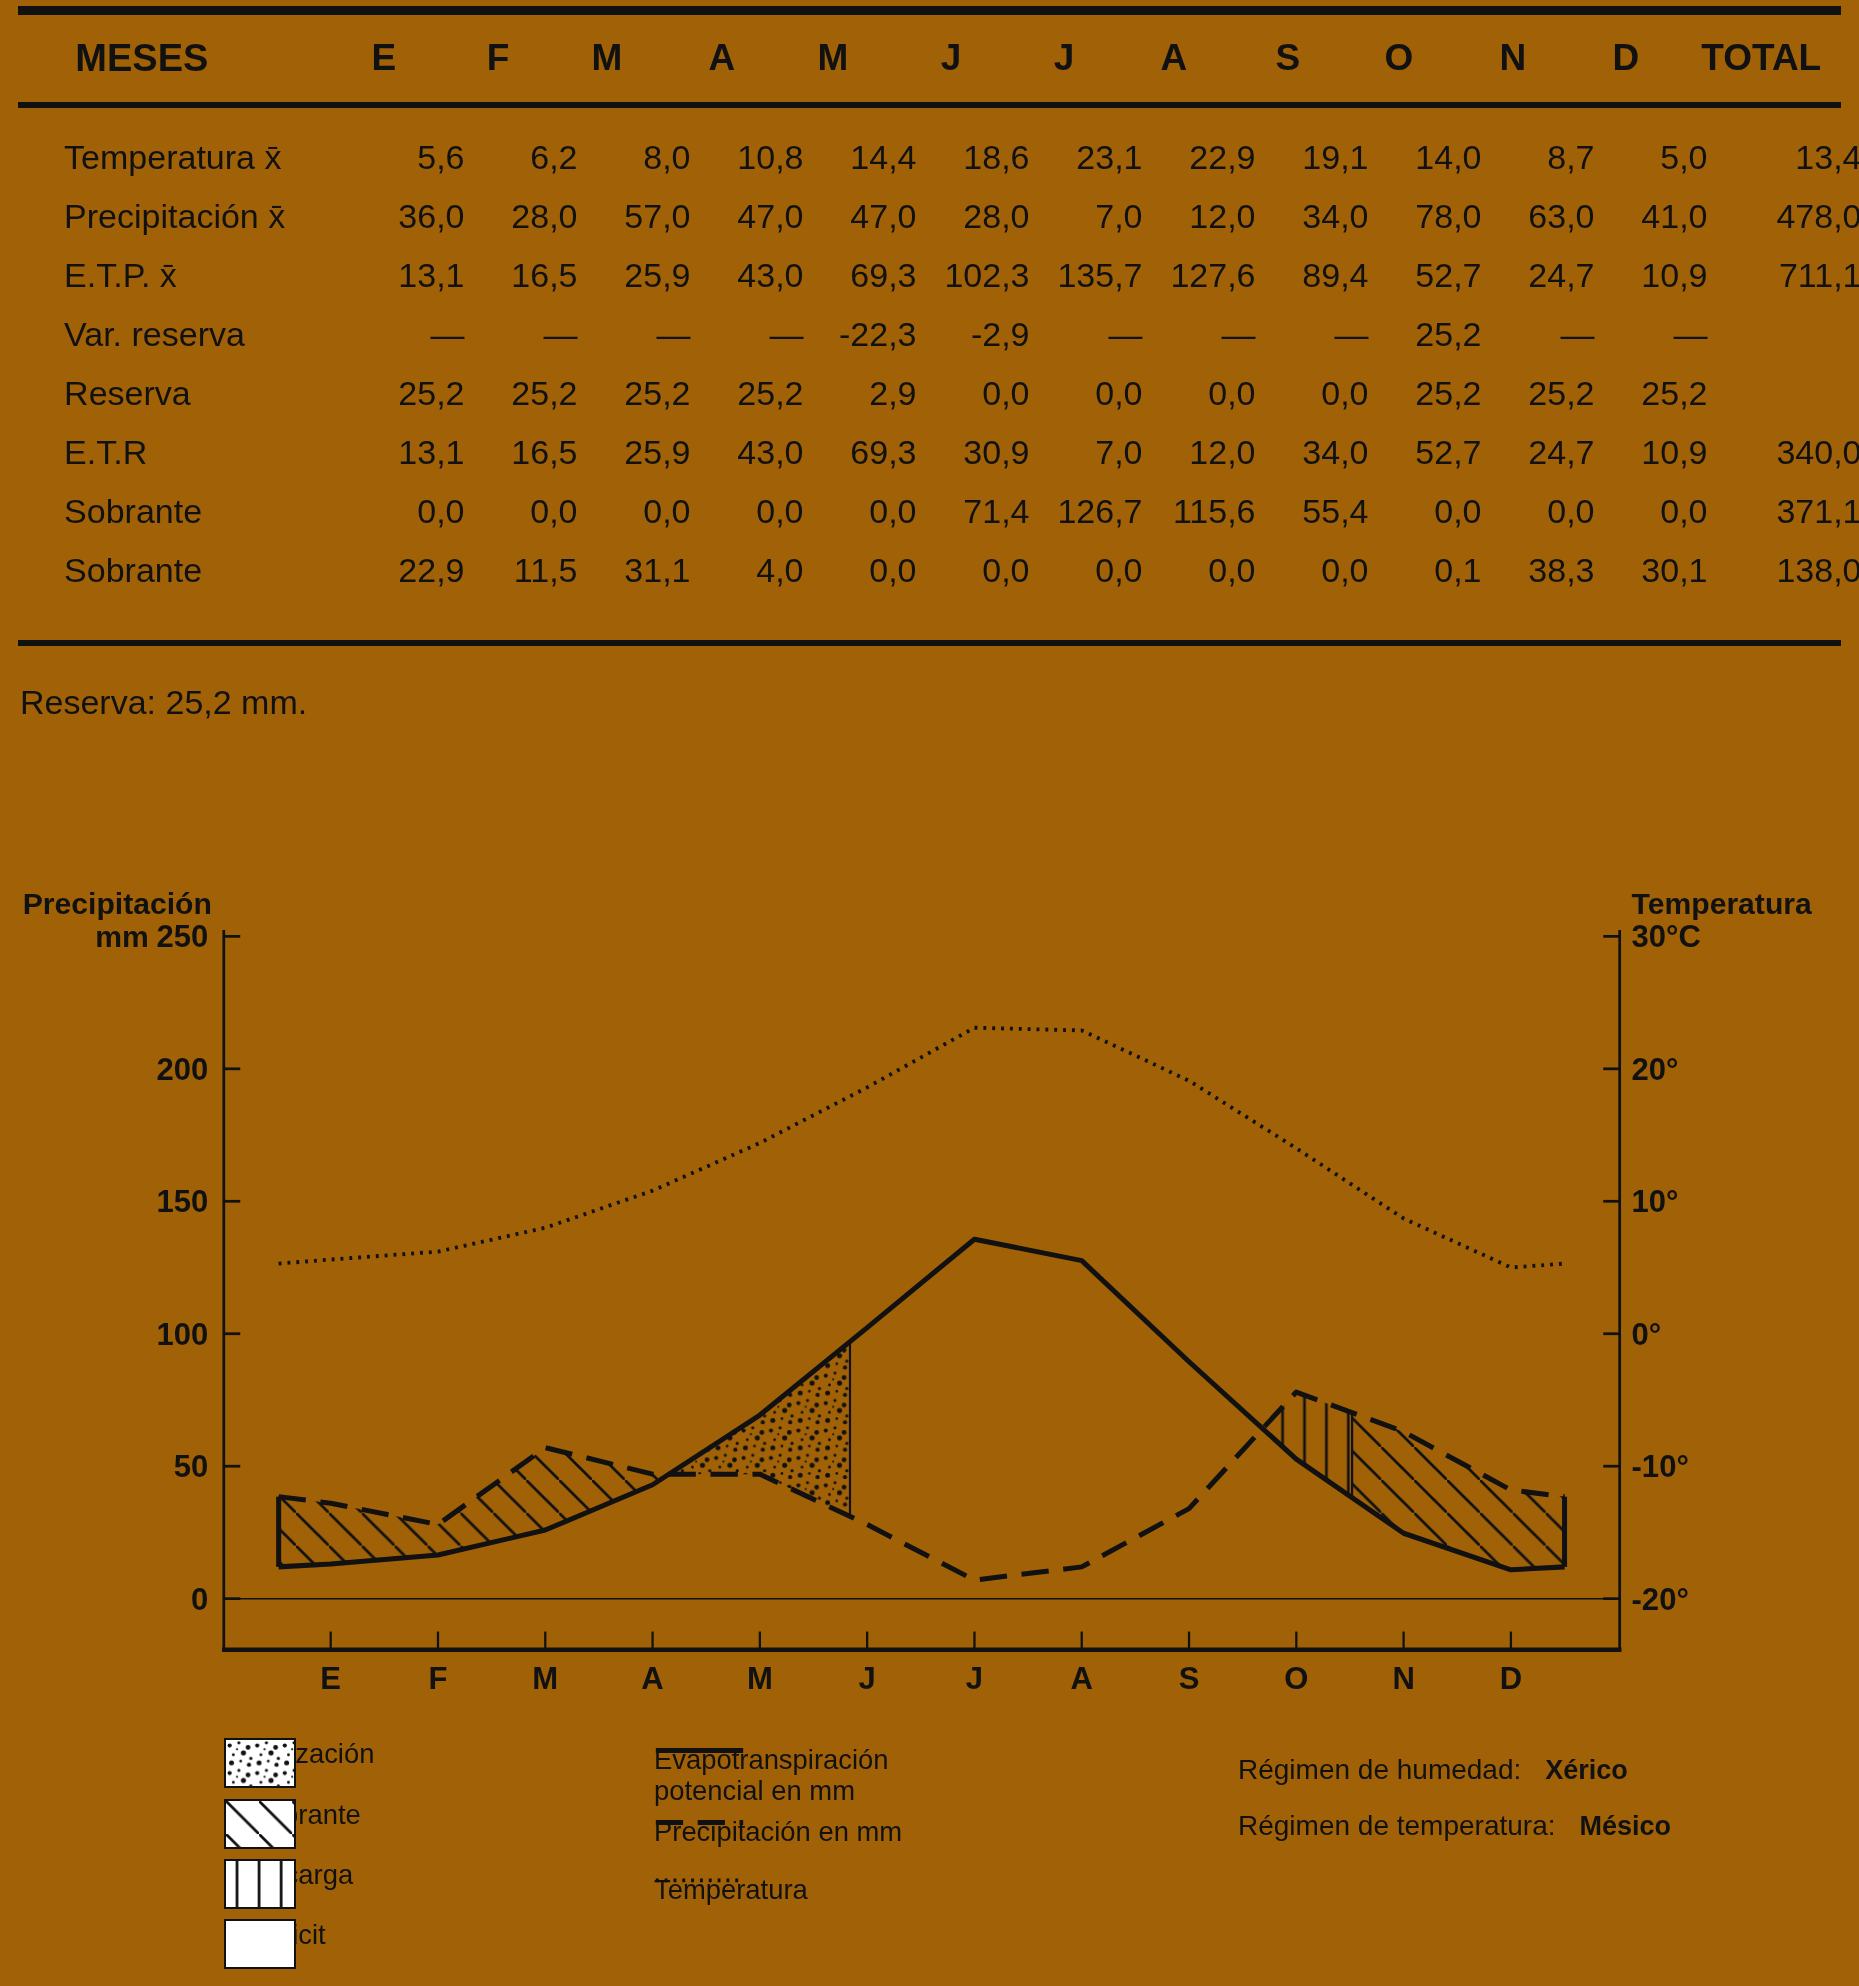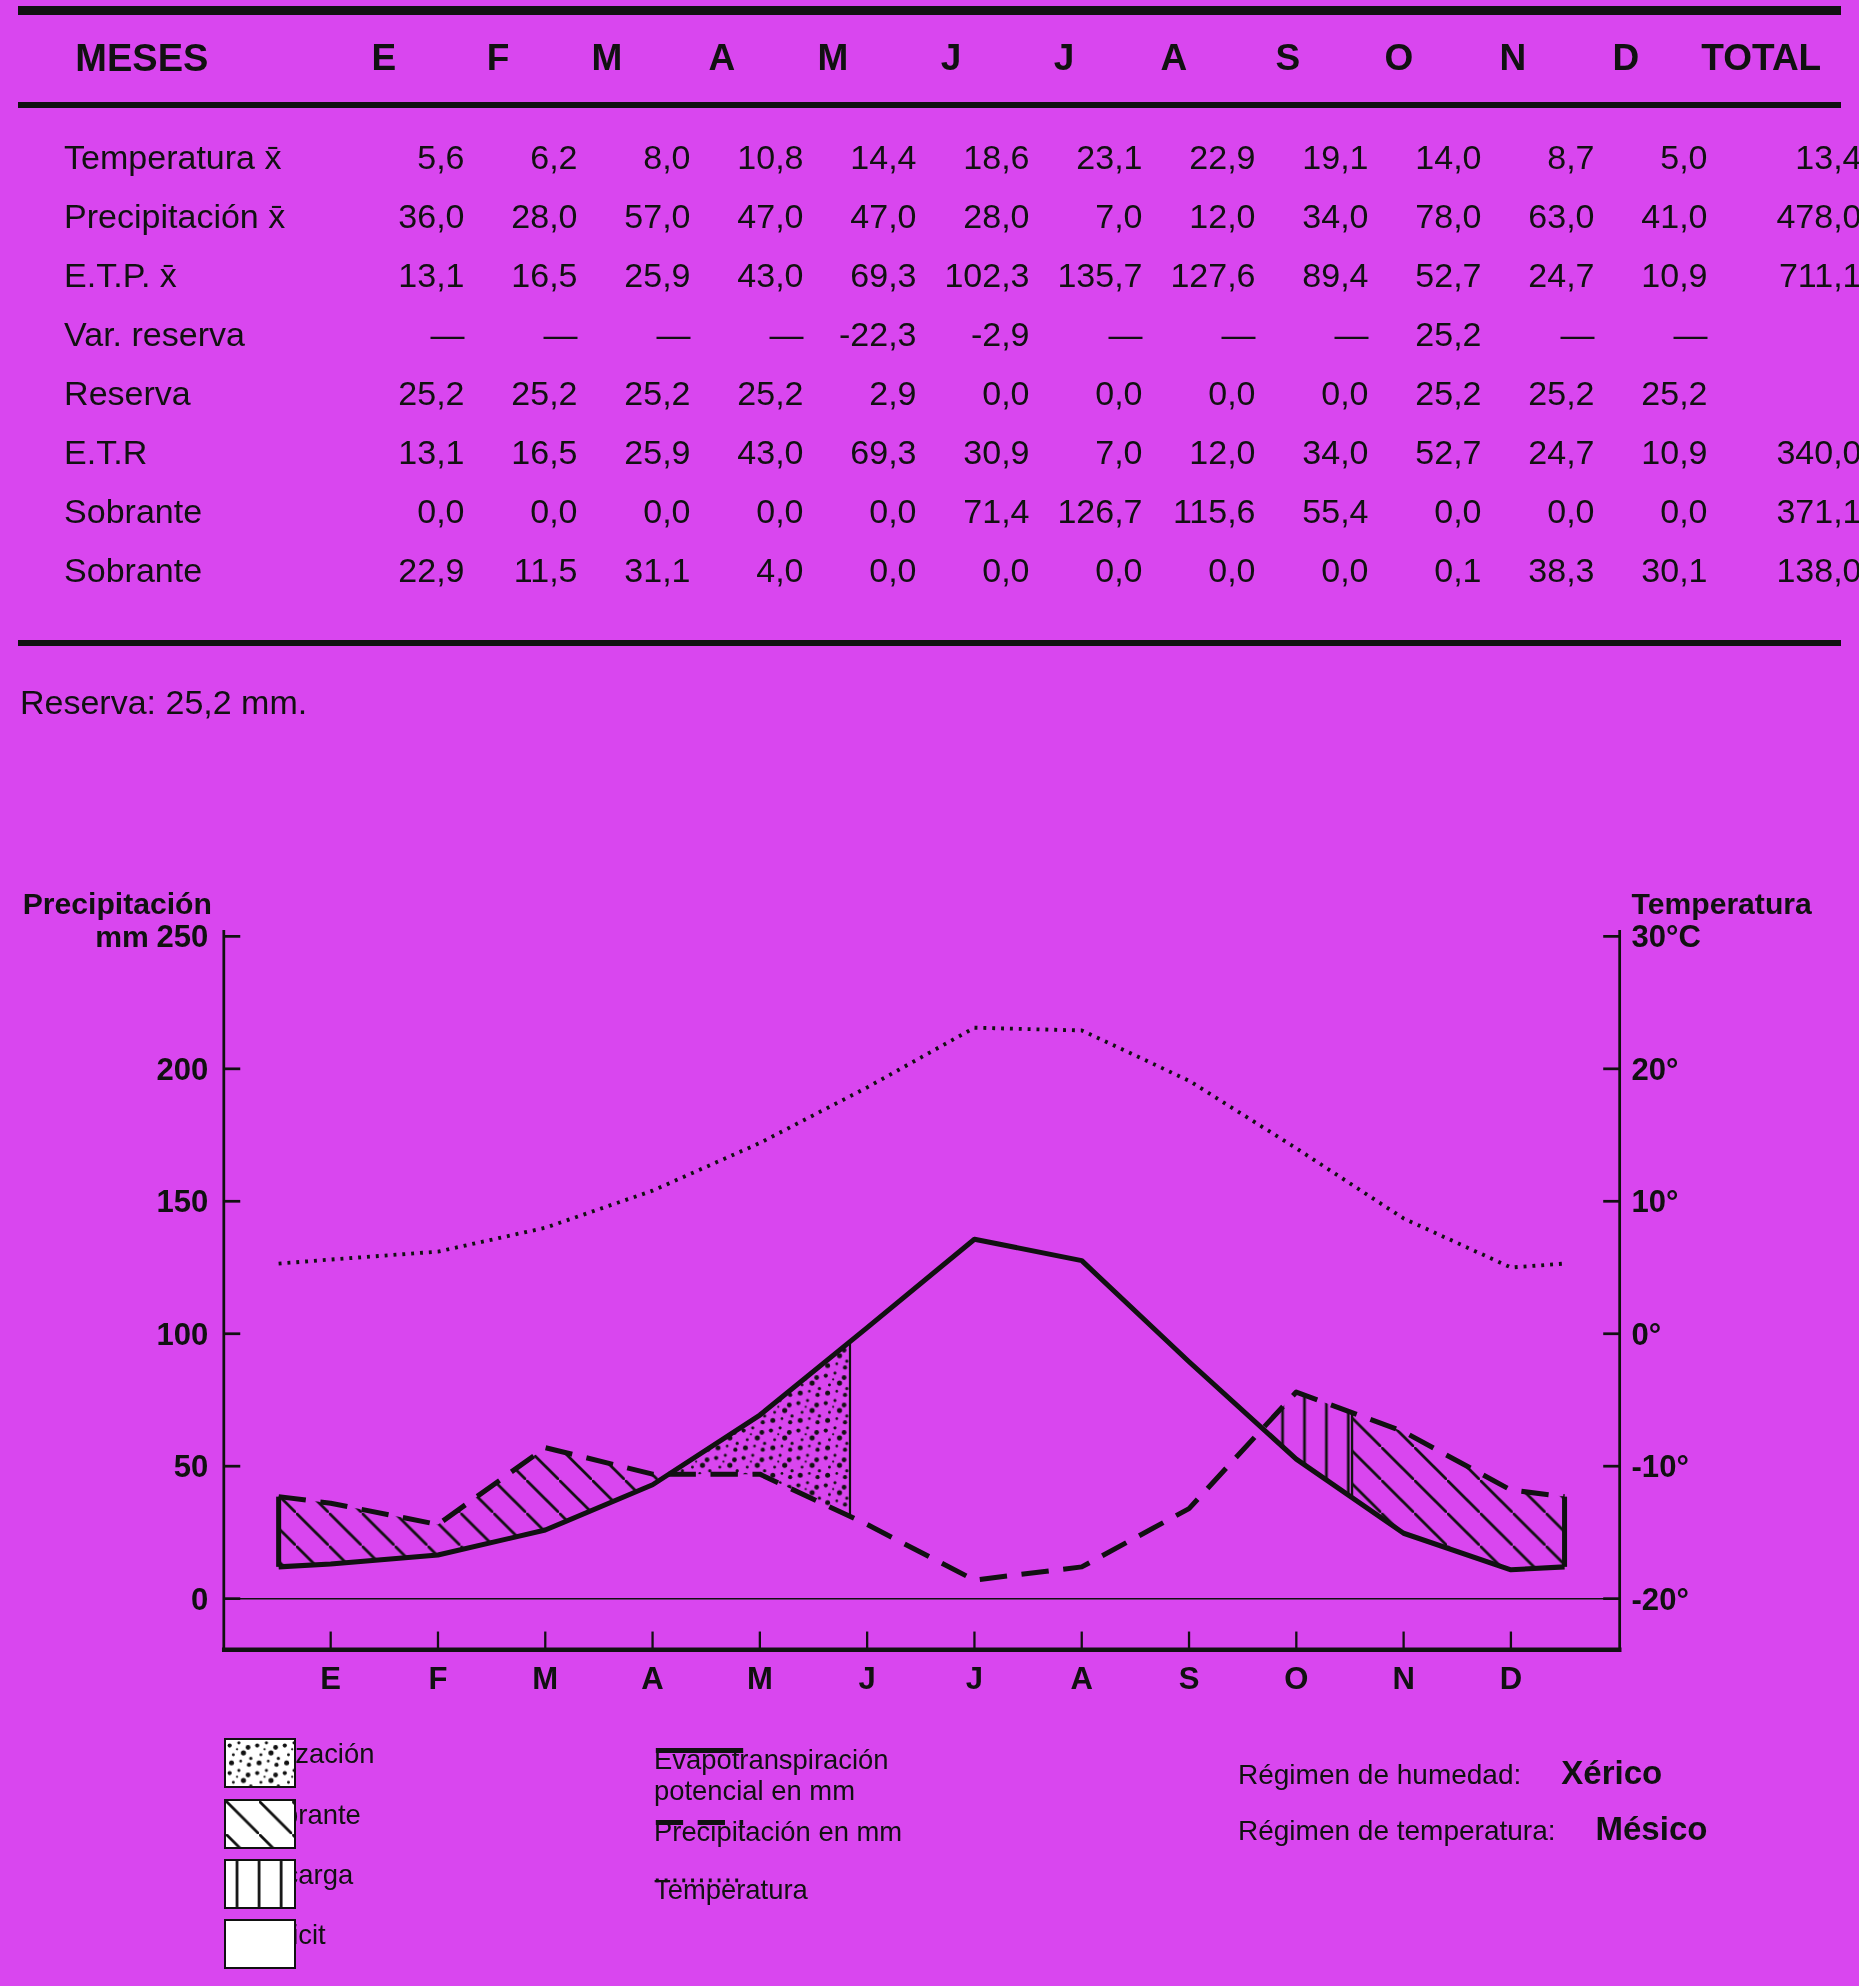--- a/index.html
+++ b/index.html
@@ -1,16 +1,16 @@
 <!DOCTYPE html>
 <html style="font-size:14.6px"><head>
 <meta charset="utf-8">
 <style>
   html,body{margin:0;padding:0;background:#e8e8e8;}
-  .page{position:relative;width:1859px;height:1986px;background:#d946ef;
+  .page{position:relative;width:1859px;height:1986px;background:#a16207;
         font-family:"Liberation Sans",sans-serif;color:#111;overflow:hidden;}
   .rule{position:absolute;left:18.3px;width:1823px;background:#111;}
   #rule-top{top:5.5px;height:9.1px;}
   #rule-mid{top:102px;height:5.5px;}
   #rule-bot{top:640px;height:5.5px;}
   .tbl{position:absolute;left:18.3px;top:0;width:1827px;}
   .tr{display:grid;grid-template-columns:302px repeat(12,113px) 154px;align-items:center;}
   .tr.head{position:absolute;top:24px;left:0;width:100%;height:68px;}
   .th{font-weight:bold;font-size:37px;text-align:right;padding-right:37px;}
   .th.lab{text-align:left;padding-left:57px;padding-right:0;font-size:38px;}
@@ -34,21 +34,21 @@
   .cv.dotted{stroke-width:4.2;stroke-dasharray:3.2 6.5;}
   .edge{stroke:#111;stroke-width:5.5;}
   .edge.thin{stroke-width:2.4;}
   .tick{stroke:#111;stroke-width:3;}
   .mtick{stroke:#111;stroke-width:2.5;}
   .leg-item{position:absolute;display:flex;align-items:center;}
   .leg-swatch{border:2.7px solid #111;background:#fff;flex:none;}
   .leg-label{font-size:27.4px;margin-left:25.6px;white-space:nowrap;}
   .leg-line-label{font-size:27.4px;line-height:31px;white-space:nowrap;}
   .regime{position:absolute;font-size:28px;white-space:nowrap;}
-  .regime b{margin-left:40px;font-size:33px;text-align:center;}
+  .regime b{margin-left:24px;font-size:27px;text-align:center;}
 </style>
 </head>
 <body>
 
 <div class="page">
 
   <div class="rule" id="rule-top"></div>
   <div class="rule" id="rule-mid"></div>
   <div class="rule" id="rule-bot"></div>
 

